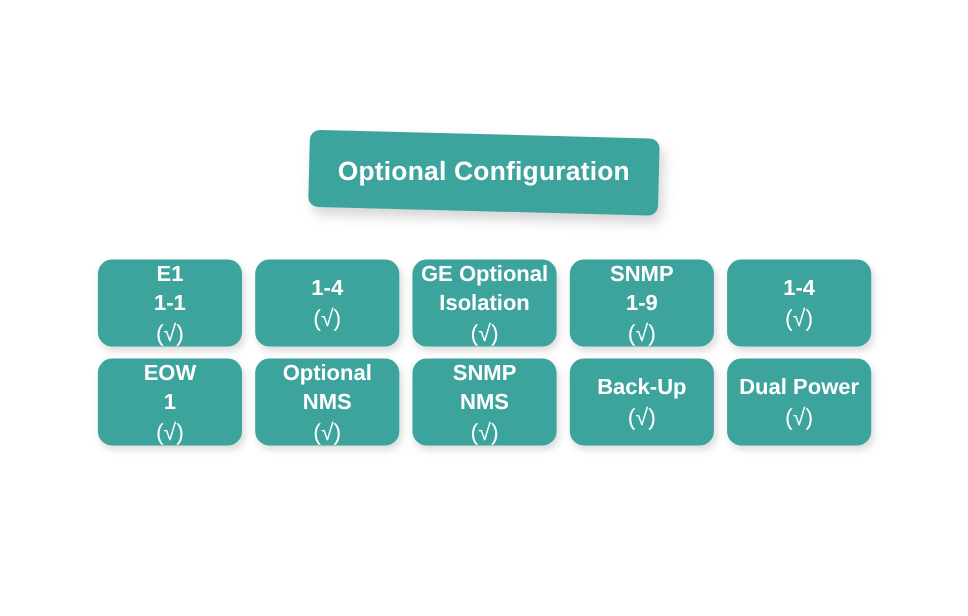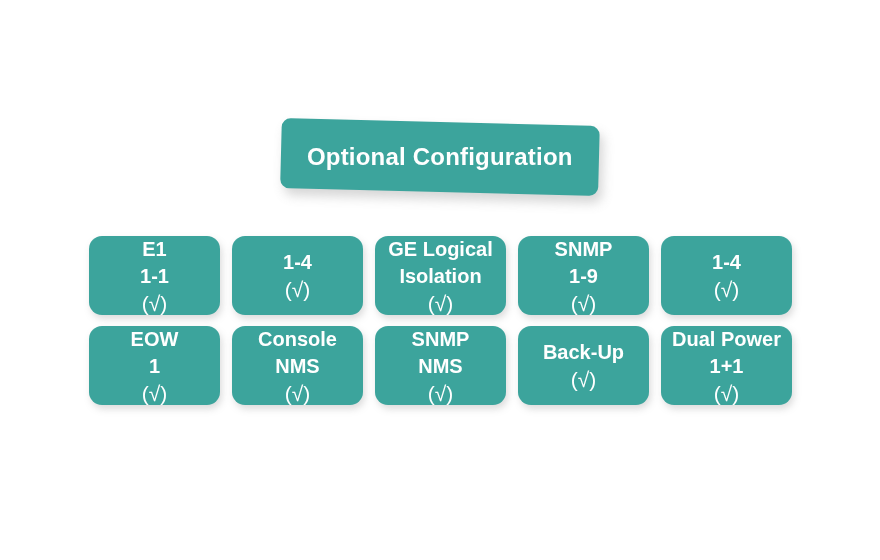--- a/index.html
+++ b/index.html
@@ -128,21 +128,21 @@
 
       <div class="card">
         <div class="card-lines">
           <div class="line">1-4</div>
           <div class="line check">(√)</div>
         </div>
       </div>
 
       <div class="card">
         <div class="card-lines">
-          <div class="line">GE Logical</div>
+          <div class="line">GE Optional</div>
           <div class="line">Isolation</div>
           <div class="line check">(√)</div>
         </div>
       </div>
 
       <div class="card">
         <div class="card-lines">
           <div class="line">SNMP</div>
           <div class="line">1-9</div>
           <div class="line check">(√)</div>
@@ -163,21 +163,21 @@
       <div class="card">
         <div class="card-lines">
           <div class="line">EOW</div>
           <div class="line">1</div>
           <div class="line check">(√)</div>
         </div>
       </div>
 
       <div class="card">
         <div class="card-lines">
-          <div class="line">Console</div>
+          <div class="line">Optional</div>
           <div class="line">NMS</div>
           <div class="line check">(√)</div>
         </div>
       </div>
 
       <div class="card">
         <div class="card-lines">
           <div class="line">SNMP</div>
           <div class="line">NMS</div>
           <div class="line check">(√)</div>
@@ -187,21 +187,20 @@
       <div class="card">
         <div class="card-lines">
           <div class="line">Back-Up</div>
           <div class="line check">(√)</div>
         </div>
       </div>
 
       <div class="card">
         <div class="card-lines">
           <div class="line">Dual Power</div>
-          <div class="line">1+1</div>
           <div class="line check">(√)</div>
         </div>
       </div>
 
     </div>
 
   </div>
 </div>
 
 </body></html>

